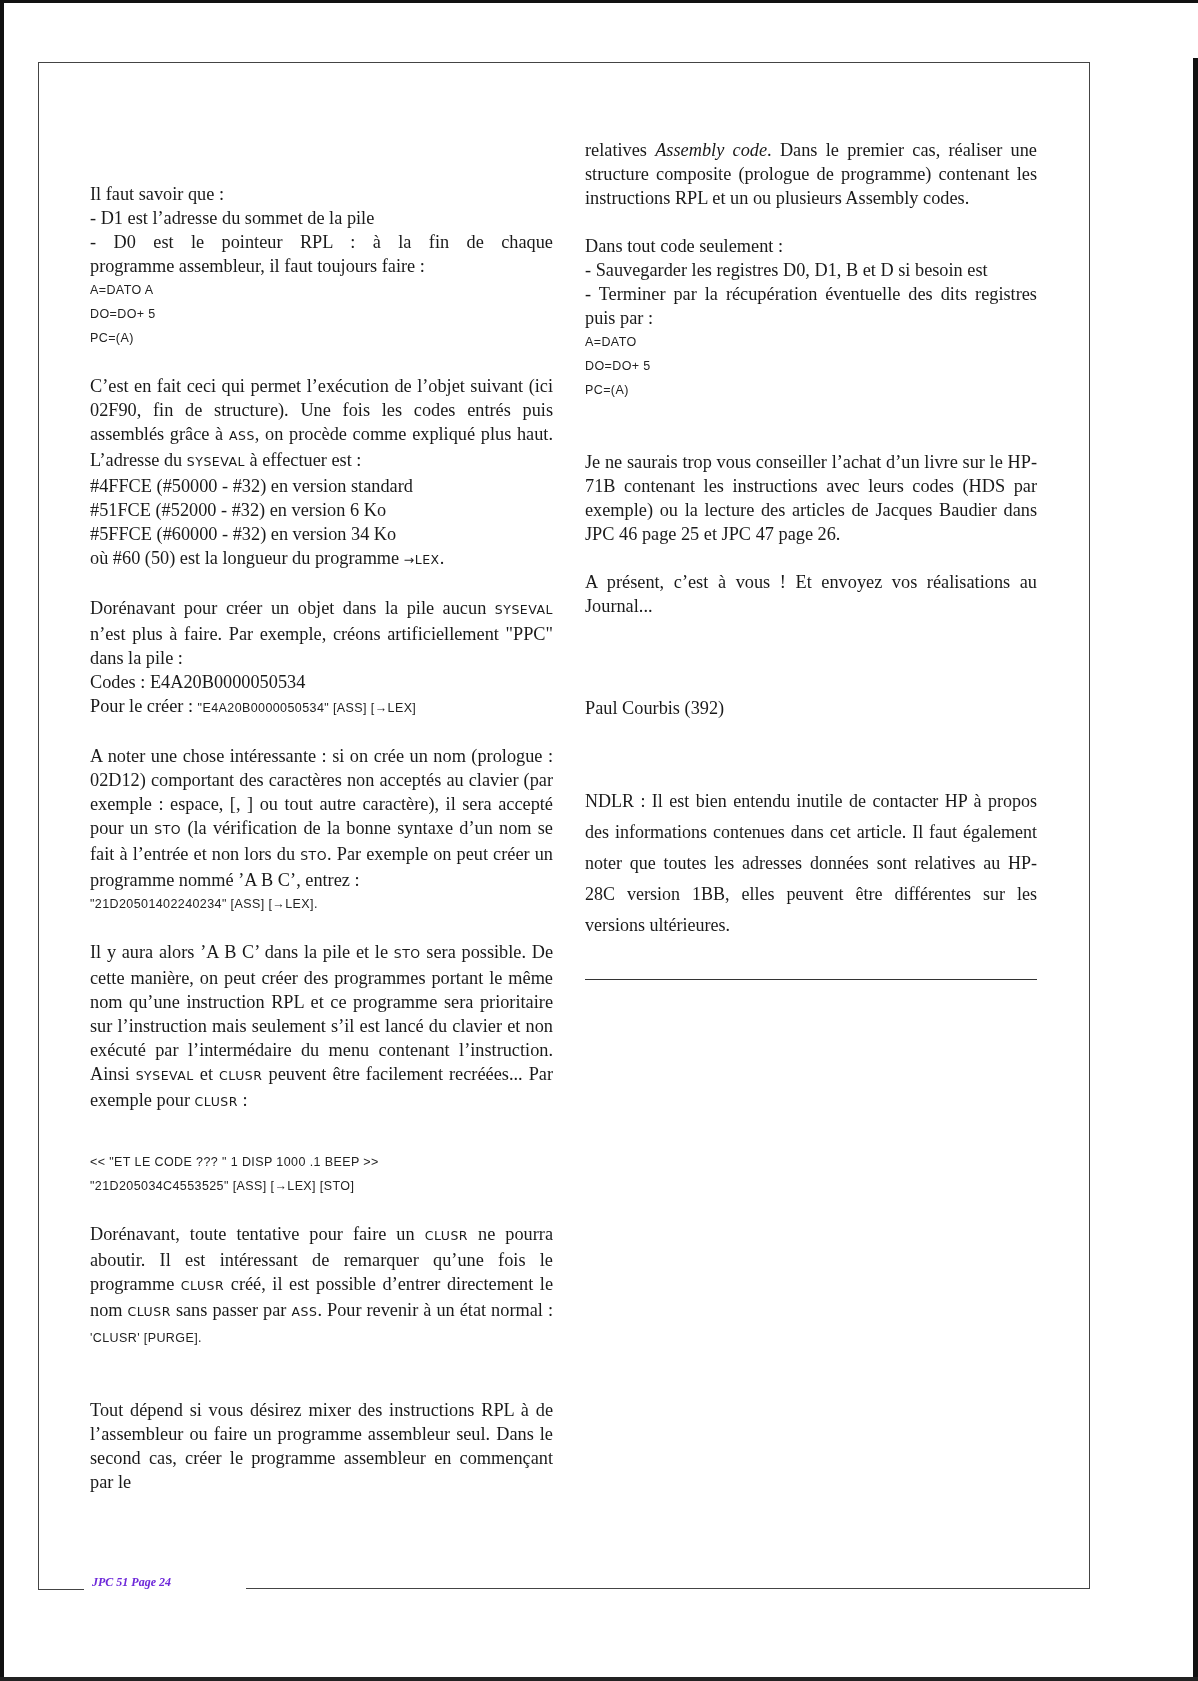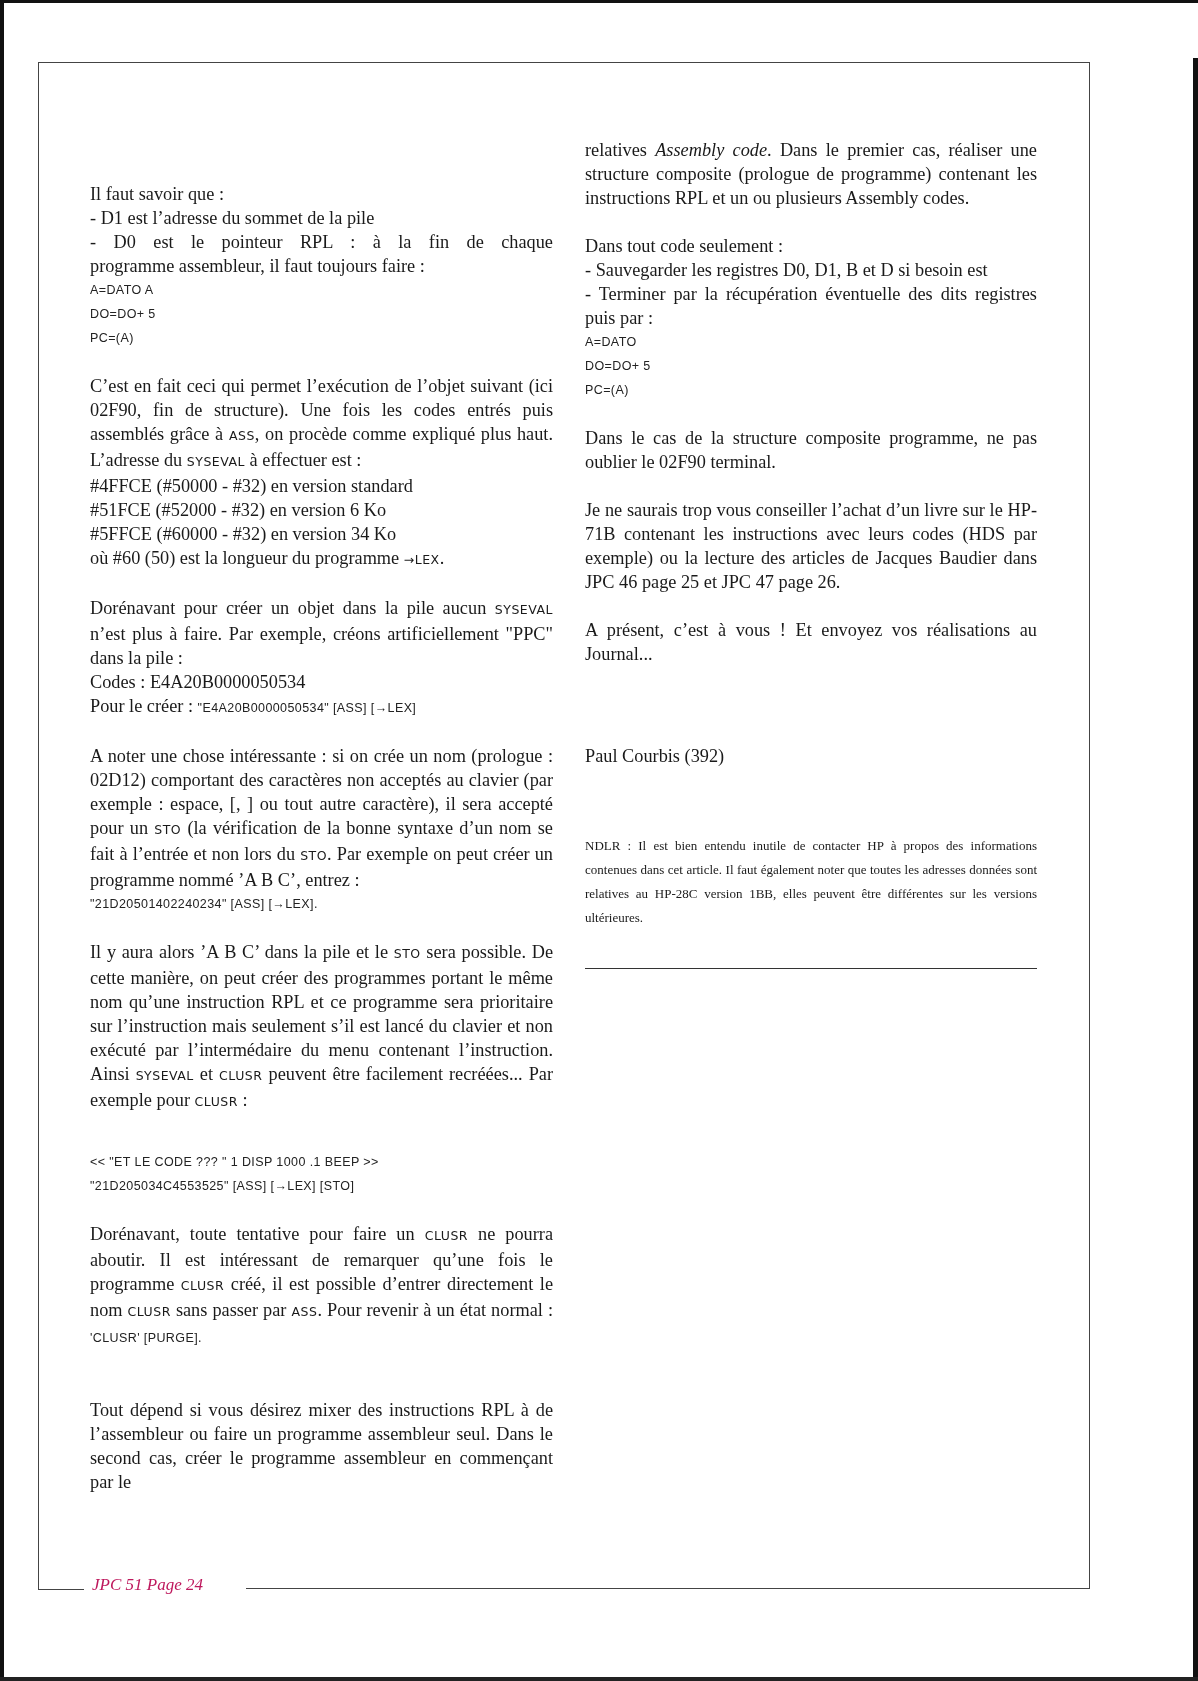--- a/index.html
+++ b/index.html
@@ -14,42 +14,42 @@
   .scan-right { position: absolute; left: 1193px; top: 58px; width: 5px; height: 1623px; background: #111; }
 
   .frame-top { position: absolute; left: 38px; top: 62px; width: 1052px; height: 0; border-top: 1.5px solid #444; }
   .frame-left { position: absolute; left: 38px; top: 62px; width: 0; height: 1528px; border-left: 1.5px solid #444; }
   .frame-right { position: absolute; left: 1089px; top: 62px; width: 0; height: 1527px; border-left: 1.5px solid #444; }
   .frame-bottom-a { position: absolute; left: 38px; top: 1589px; width: 46px; height: 0; border-top: 1.5px solid #444; }
   .frame-bottom-b { position: absolute; left: 246px; top: 1588px; width: 844px; height: 0; border-top: 1.5px solid #444; }
 
   .footer-label {
     position: absolute; left: 92px; top: 1575px;
-    font-style: italic; font-size: 17px; color: #be185d; white-space: nowrap;
+    font-style: italic; font-size: 12px; color: #6d28d9; white-space: nowrap; font-weight: bold;
   }
 
   .col { position: absolute; font-size: 18.3px; line-height: 24px; text-align: justify; }
   .col-left { left: 90px; top: 142px; width: 463px; margin-top: 40px; }
   .col-right { left: 585px; top: 138px; width: 452px; }
 
   .p { margin: 0; }
   .gap { height: 24px; }
   .gap-lg { height: 36px; }
   .line { display: block; text-align: left; }
   .jline { display: block; text-align: justify; text-align-last: justify; }
 
   .mono {
     font-family: Liberation Sans, sans-serif;
     font-size: 12.5px; letter-spacing: 0.4px; color: #222;
   }
   .code { display: block; height: 24px; line-height: 24px; }
   .sc { font-family: "DejaVu Sans", "Liberation Sans", sans-serif; font-size: 12.5px; letter-spacing: 0.5px; }
 
   .signature { text-align: left; }
-  .ndlr { font-size: 13px; line-height: 24px; text-align: justify; font-family: Liberation Serif, serif; }
+  .ndlr { font-size: 18px; line-height: 31px; text-align: justify; font-family: Liberation Serif, serif; }
   .ndlr-rule { height: 0; border-top: 1.5px solid #333; margin-top: 38px; width: 452px; }
   em { }
 </style>
 </head>
 <body>
 
 <div class="scan-top"></div>
 <div class="scan-left"></div>
 <div class="scan-right"></div>
 <div class="scan-bottom"></div>
@@ -117,21 +117,20 @@
   <div class="gap"></div>
   <div>
     <span class="line">Dans tout code seulement :</span>
     <p class="p">- Sauvegarder les registres D0, D1, B et D si besoin est</p>
     <p class="p">- Terminer par la récupération éventuelle des dits registres puis par :</p>
     <span class="code mono">A=DATO</span>
     <span class="code mono">DO=DO+ 5</span>
     <span class="code mono">PC=(A)</span>
   </div>
   <div class="gap"></div>
-  <p class="p">Dans le cas de la structure composite programme, ne pas oublier le 02F90 terminal.</p>
   <div class="gap"></div>
   <p class="p">Je ne saurais trop vous conseiller l’achat d’un livre sur le HP-71B contenant les instructions avec leurs codes (HDS par exemple) ou la lecture des articles de Jacques Baudier dans JPC 46 page 25 et JPC 47 page 26.</p>
   <div class="gap"></div>
   <p class="p">A présent, c’est à vous ! Et envoyez vos réalisations au Journal...</p>
   <div class="gap"></div>
   <div class="gap-lg"></div>
   <div class="gap" style="height:18px"></div>
   <p class="p signature">Paul Courbis (392)</p>
   <div class="gap-lg"></div>
   <div class="gap" style="height:30px"></div>

